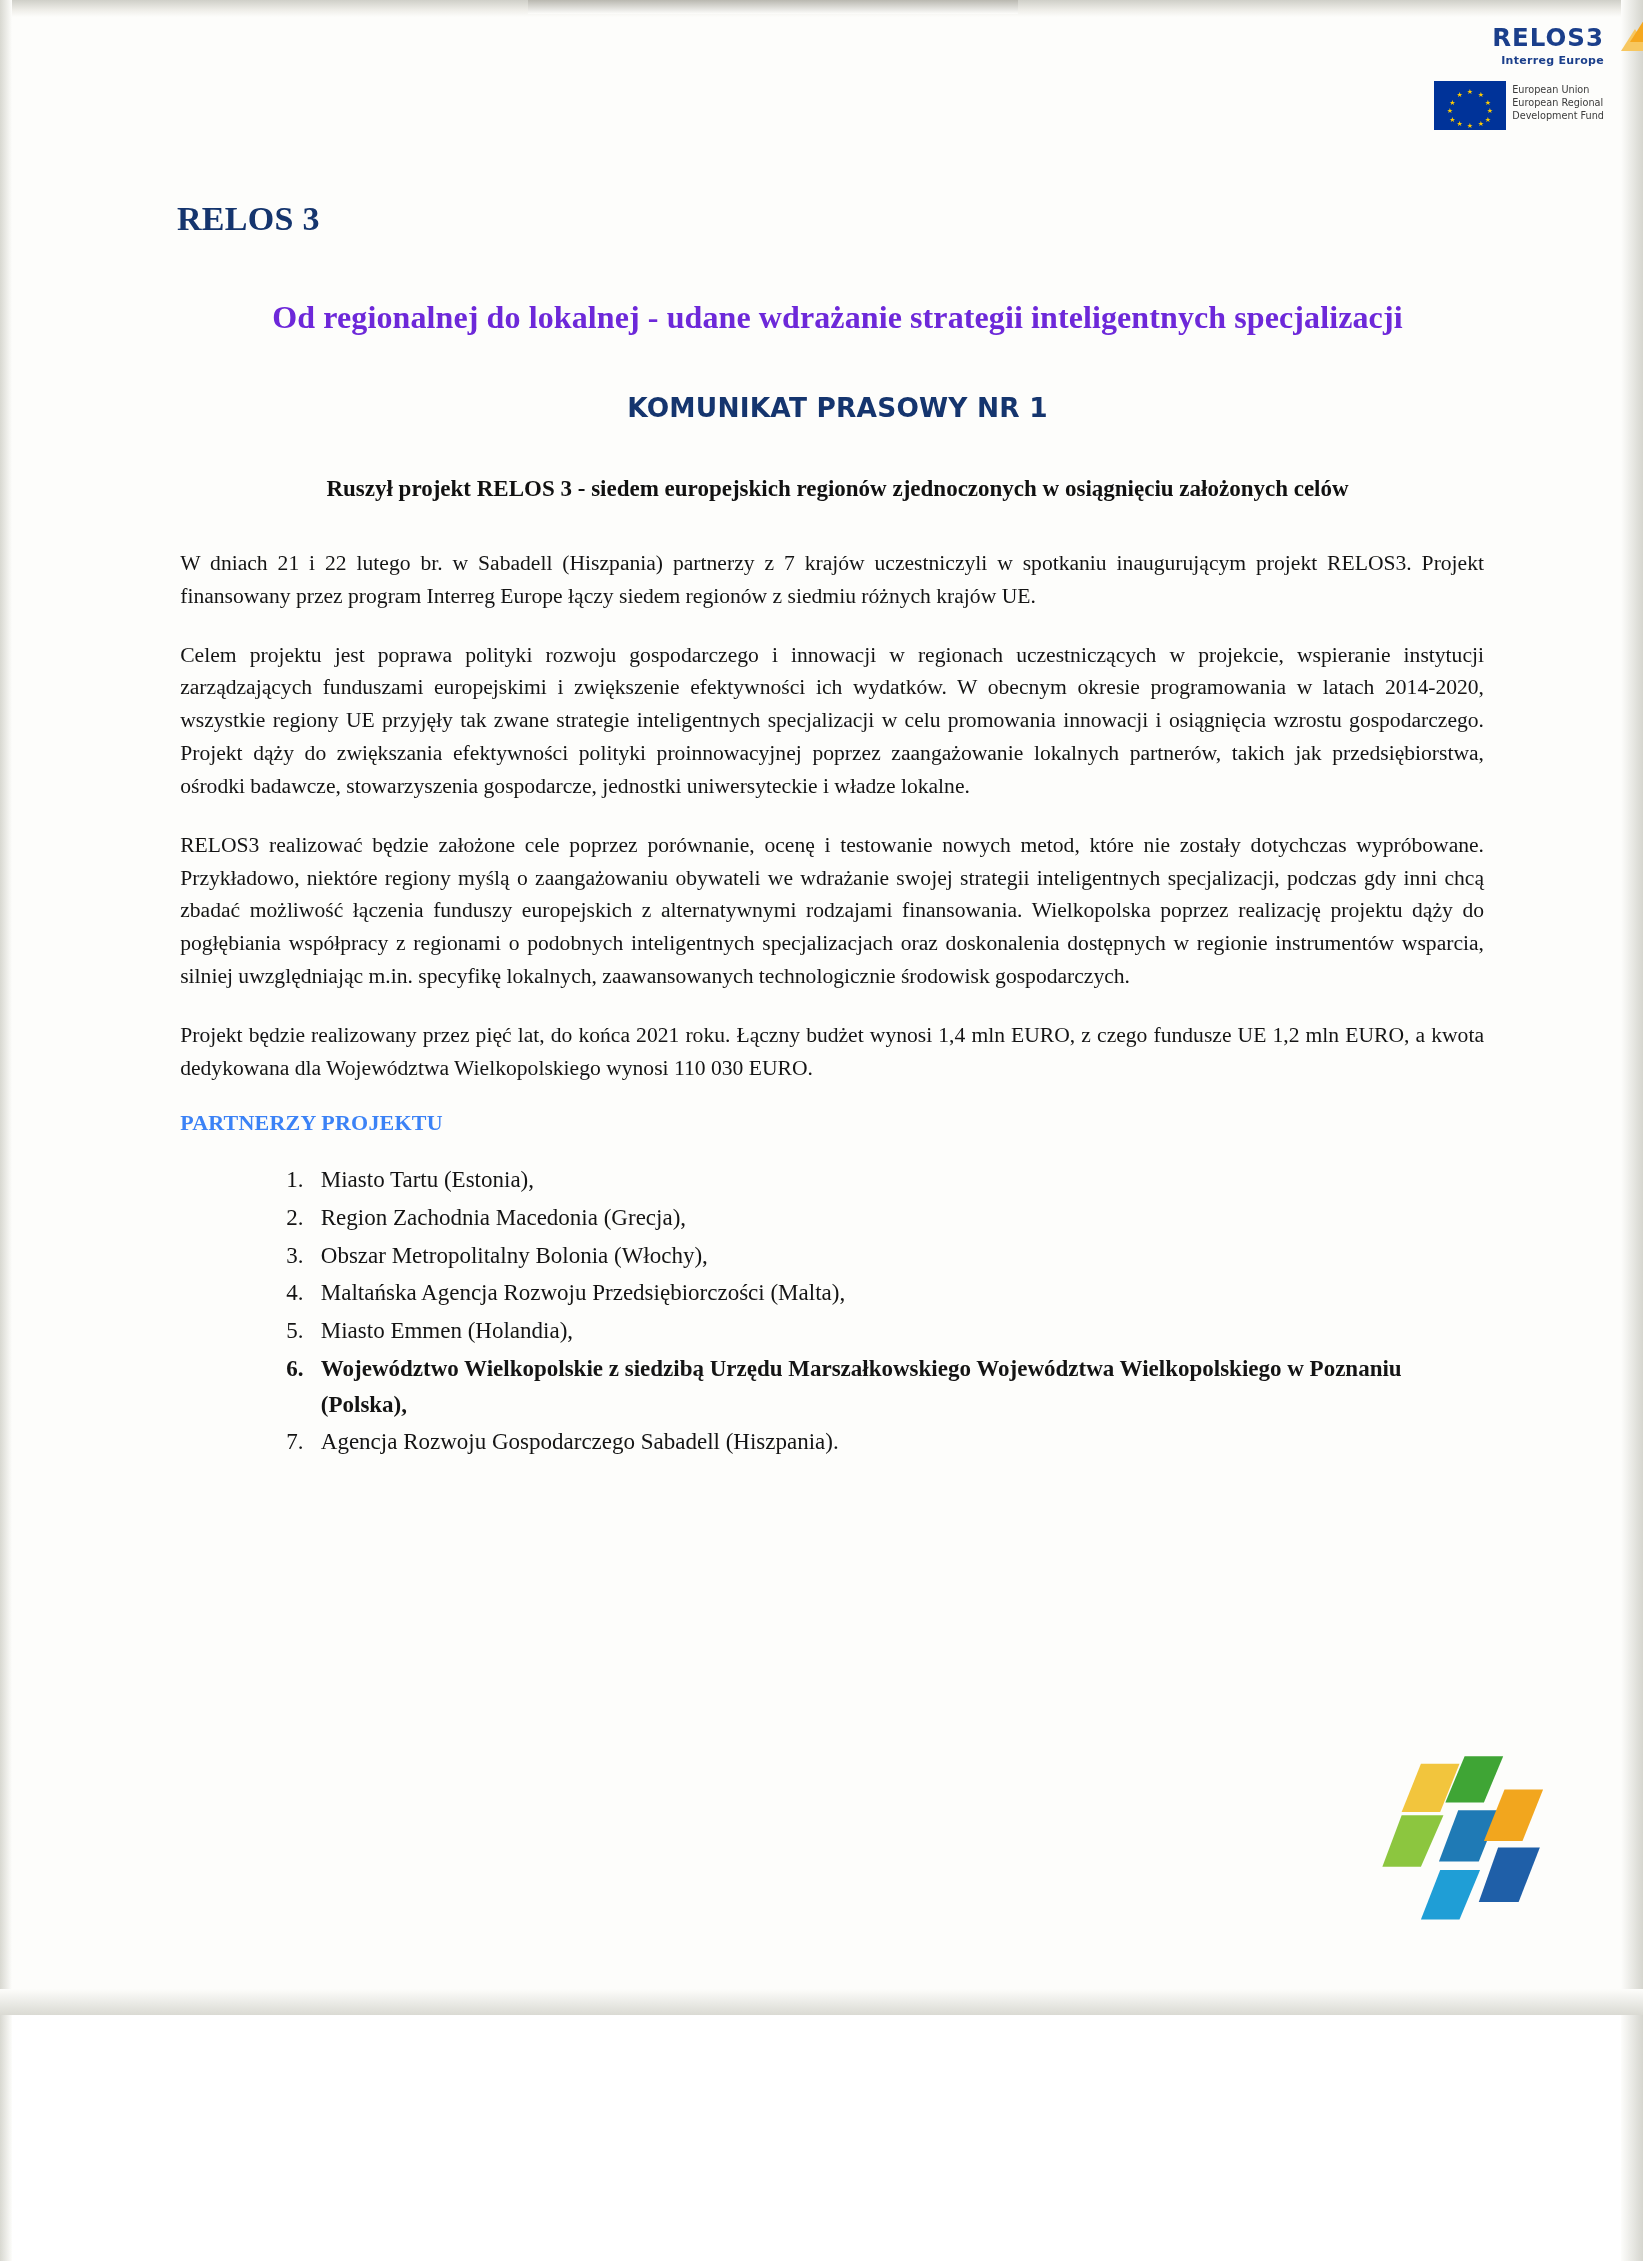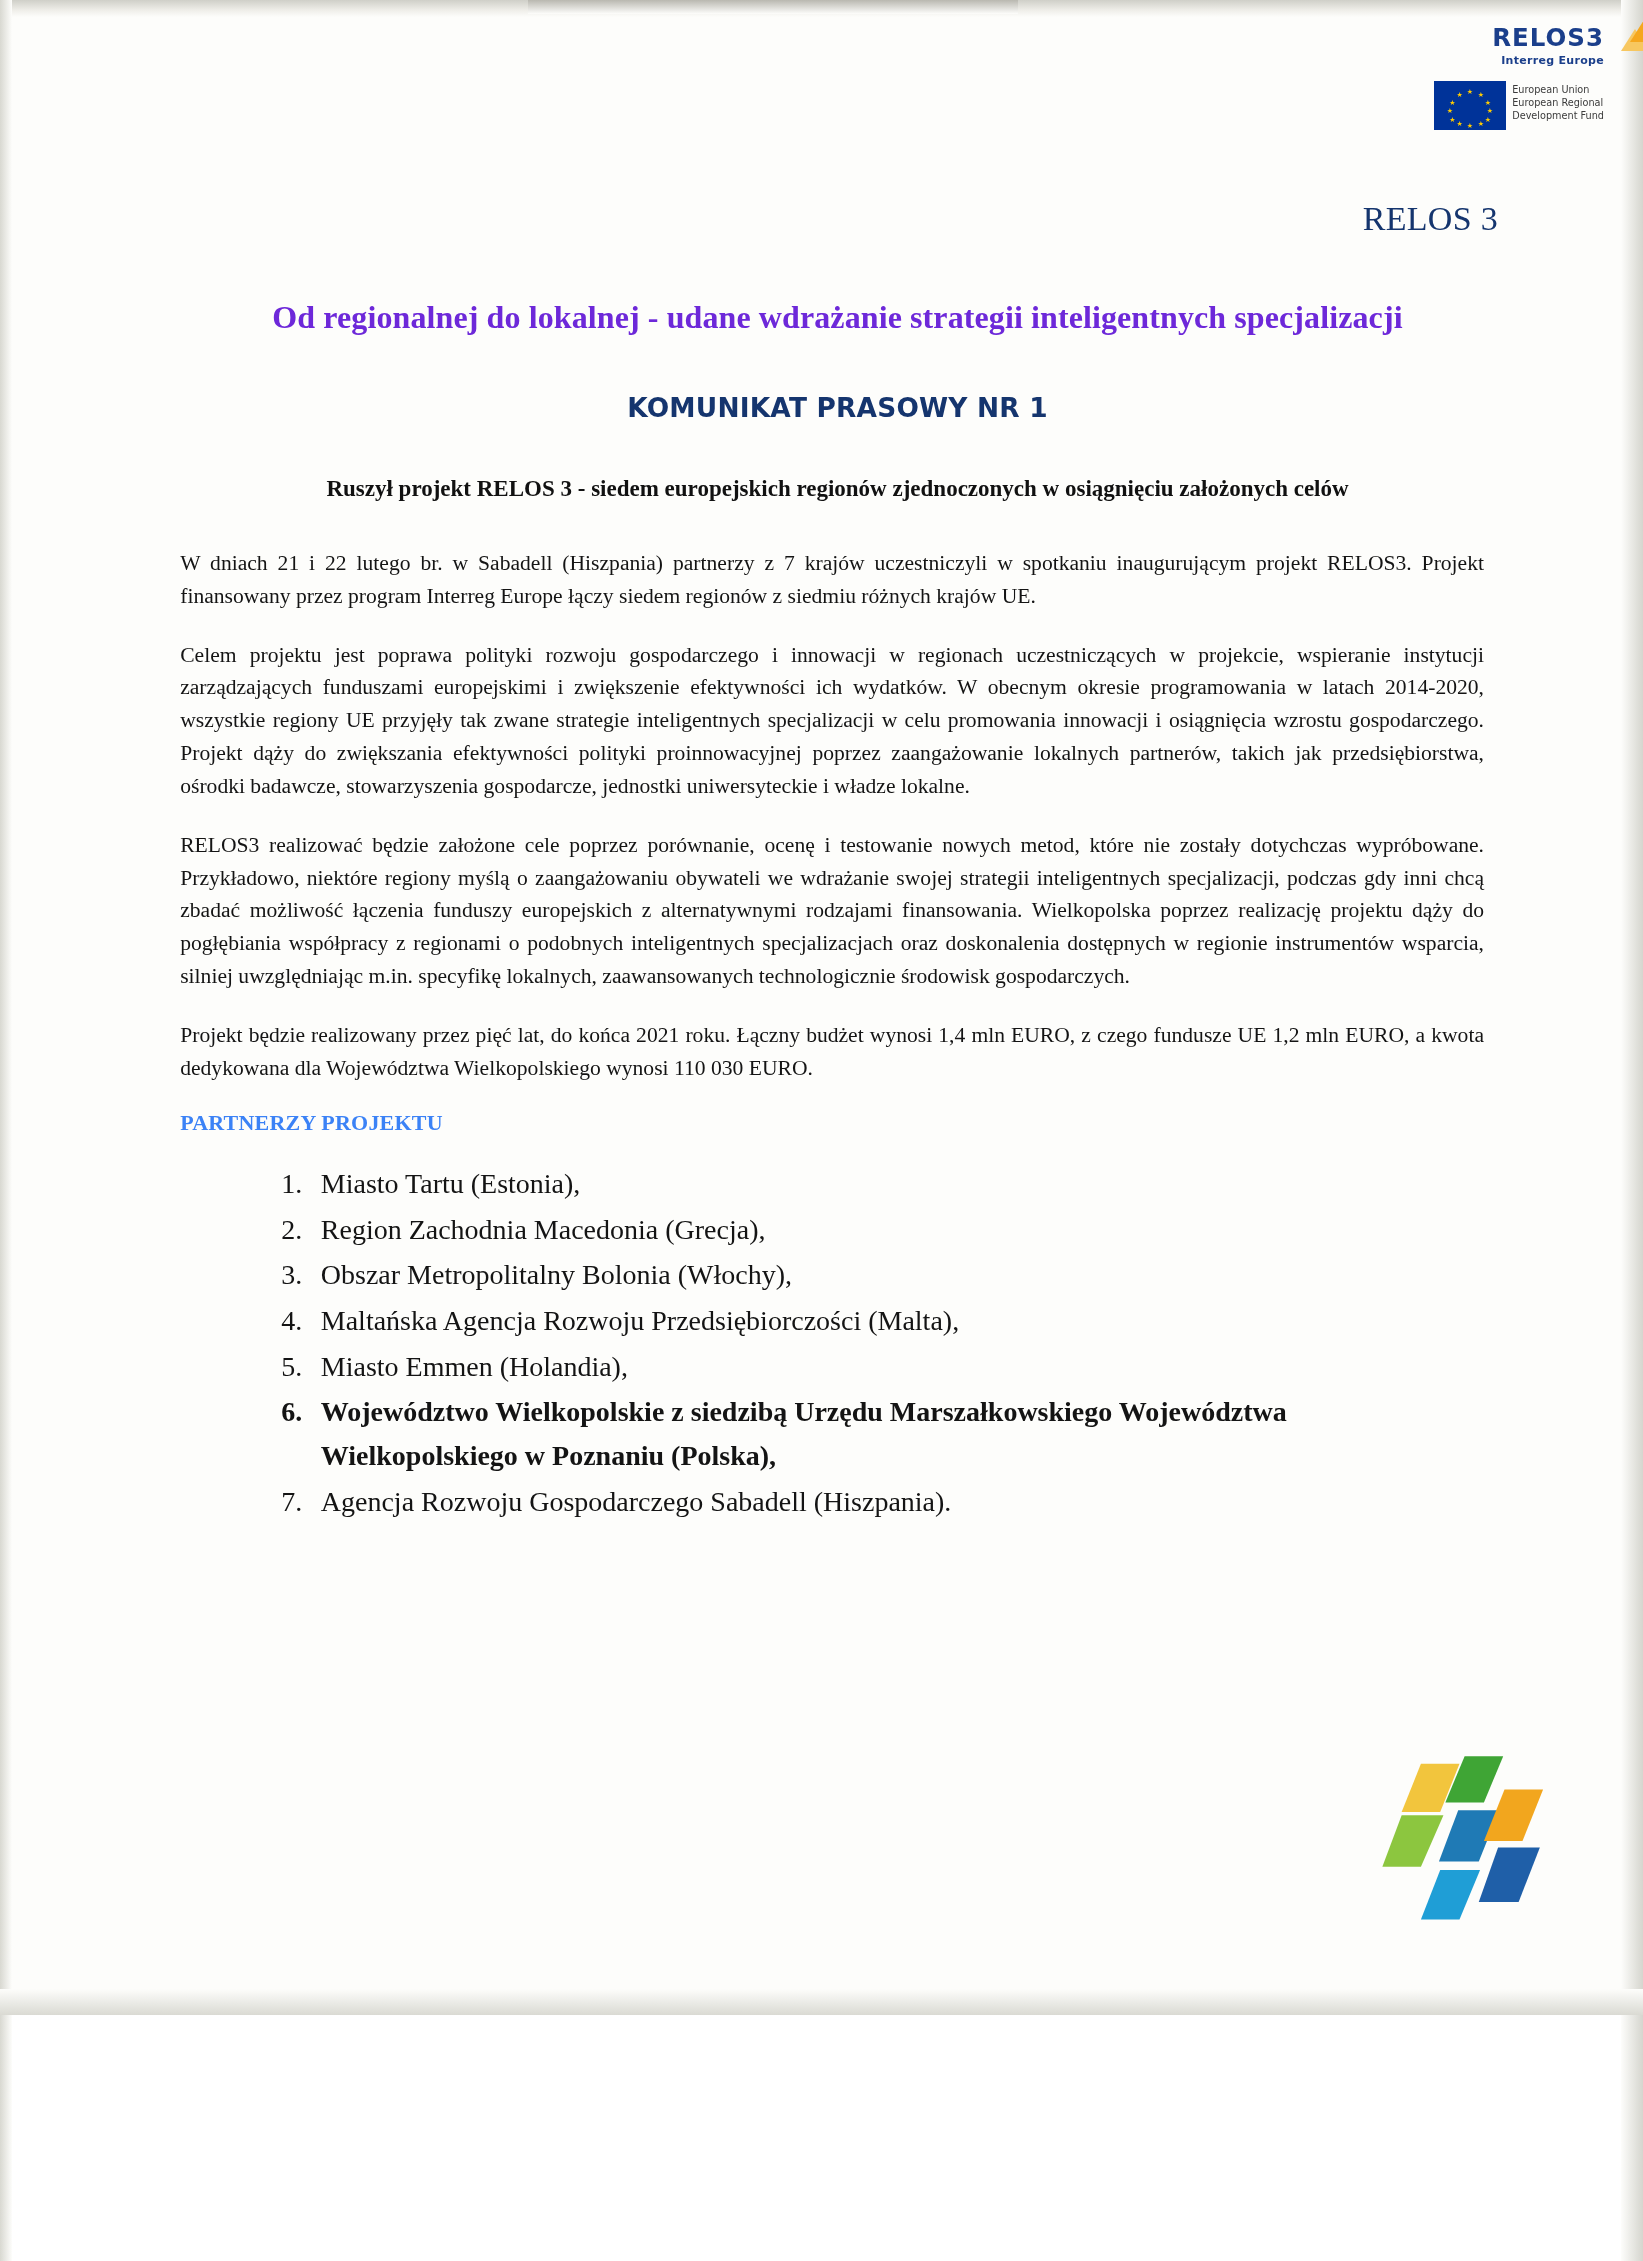--- a/index.html
+++ b/index.html
@@ -132,23 +132,23 @@
     line-height: 1.35;
     color: #3b3b3b;
     text-align: left;
     padding-top: 1.3px;
   }
 
   
   h1.doc-title {
     margin: 0;
     padding-top: 200px;
-    text-align: right;
+    text-align: left;
     font-size: 34px;
-    font-weight: normal;
+    font-weight: bold;
     color: #15356e;
     letter-spacing: 0.3px;
   }
   h2.doc-subtitle {
     margin: 0;
     padding-top: 59px;
     text-align: center;
     font-size: 32px;
     font-weight: bold;
     color: #6d28d9;
@@ -195,21 +195,21 @@
     margin: 11.6px 0 0 0;
     font-size: 22px;
     font-weight: bold;
     color: #3b82f6;
     letter-spacing: 0.2px;
   }
 
   ol.partners {
     margin: 26px 0 0 0;
     padding-left: 129px;
-    font-size: 28px;
+    font-size: 23px;
     line-height: 1.58;
     color: #141414;
   }
   ol.partners li {
     padding-left: 11.6px;
     margin-bottom: 1.3px;
   }
   ol.partners li.bold {
     font-weight: bold;
   }

